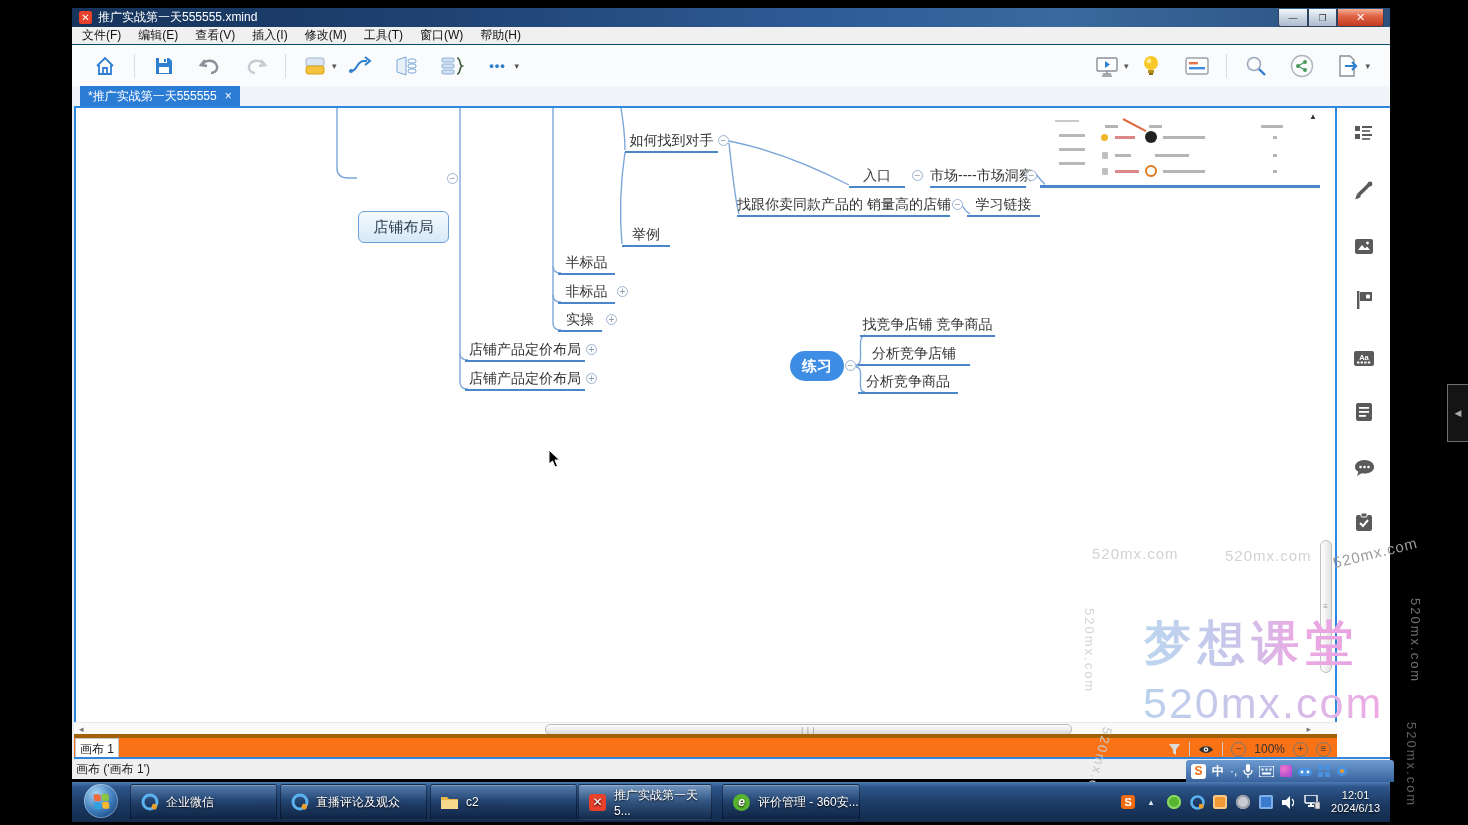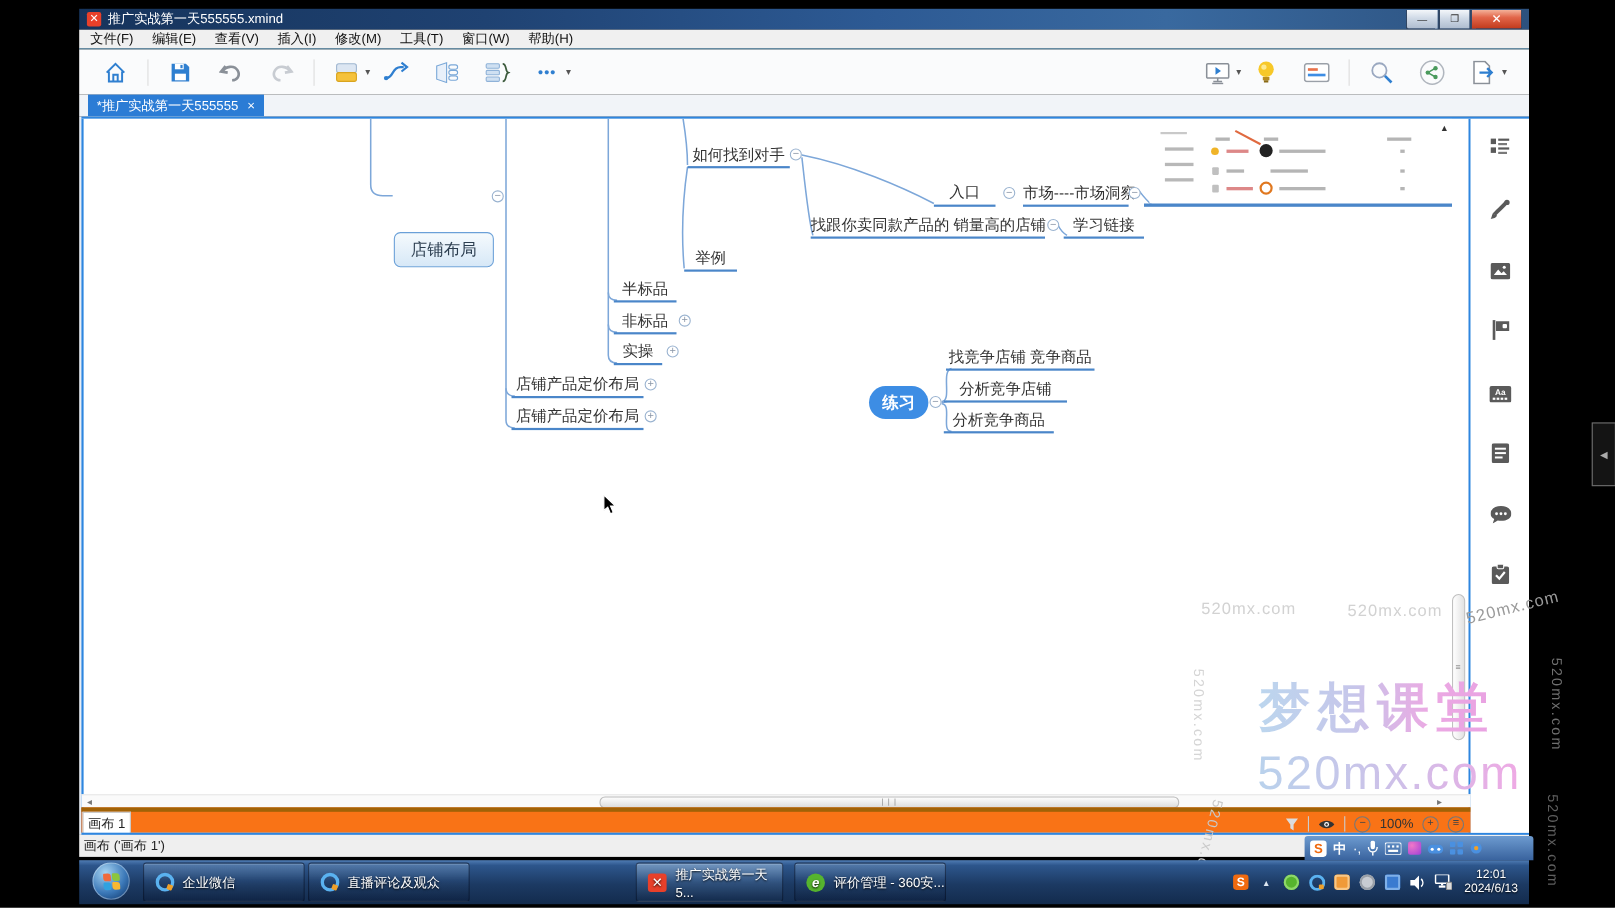--- a/index.html
+++ b/index.html
@@ -480,20 +480,29 @@
     <span>企业微信</span>
   </div>
   <div class="tbtn" style="left:208px;width:147px;">
     <span class="tico">
       <svg width="18" height="18" viewBox="0 0 18 18">
           <circle cx="9" cy="9" r="7" fill="none" stroke="#5ab2f0" stroke-width="3"></circle>
           <rect x="11" y="11" width="5" height="5" rx="1" fill="#f0a028" transform="rotate(20 13 13)"></rect>
         </svg>
     </span>
     <span>直播评论及观众</span>
+  </div>
+  <div class="tbtn" style="left:358px;width:147px;">
+    <span class="tico">
+      <svg width="19" height="16" viewBox="0 0 19 16">
+          <path d="M1 3 L7 3 L9 5 L18 5 L18 15 L1 15 Z" fill="#e8b84a"></path>
+          <path d="M1 6 L18 6 L18 15 L1 15 Z" fill="#f6d98a"></path>
+        </svg>
+    </span>
+    <span>c2</span>
   </div>
   <div class="tbtn active" style="left:506px;width:134px;">
     <span class="tico">
       <span style="width:17px;height:17px;background:#e8402a;border-radius:3px;color:#fff;font-weight:bold;font-size:12px;line-height:17px;text-align:center;">✕</span>
     </span>
     <span>推广实战第一天5...</span>
   </div>
   <div class="tbtn" style="left:650px;width:138px;">
     <span class="tico">
       <span style="width:17px;height:17px;background:#56b42e;border-radius:50%;color:#fff;font-weight:bold;font-size:12px;line-height:16px;text-align:center;font-style:italic;">e</span>

